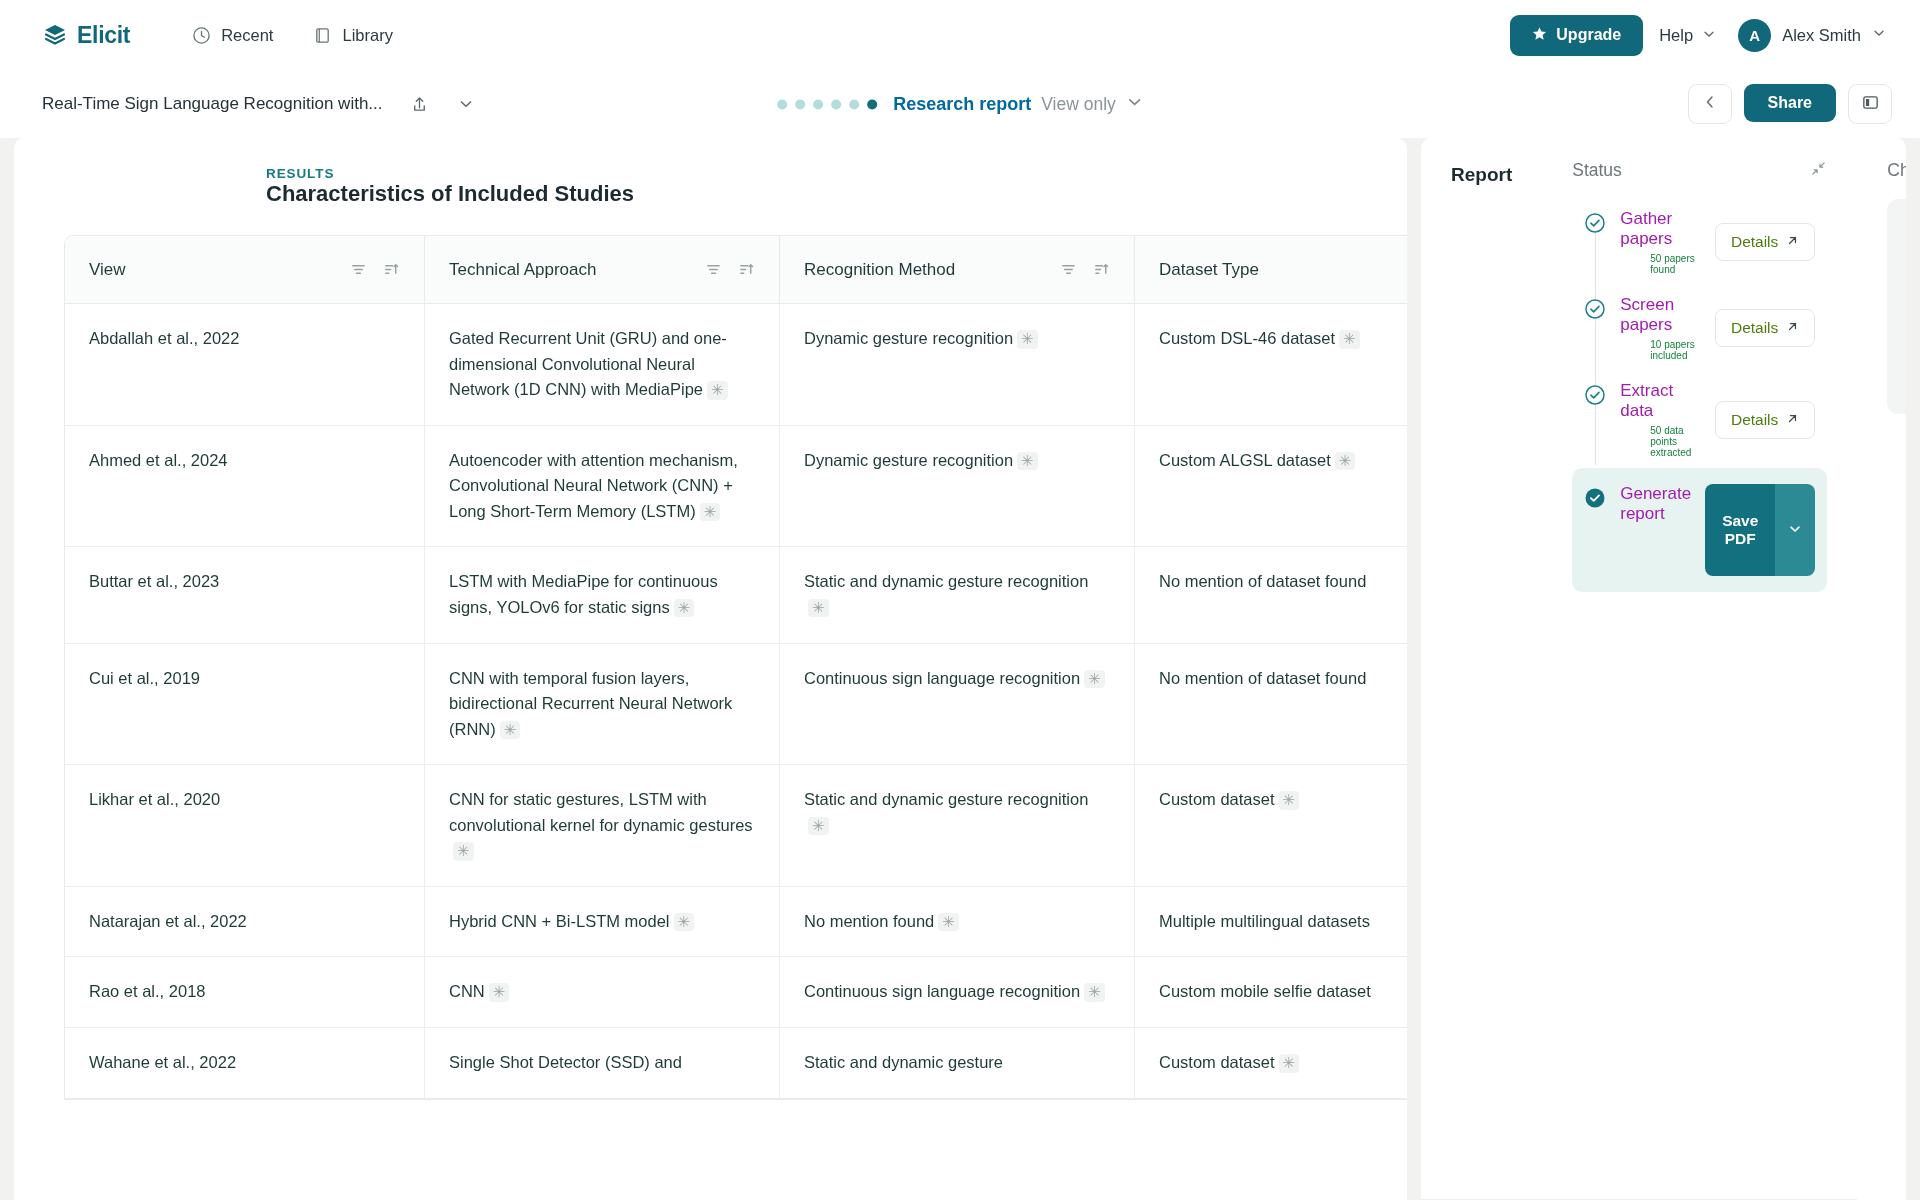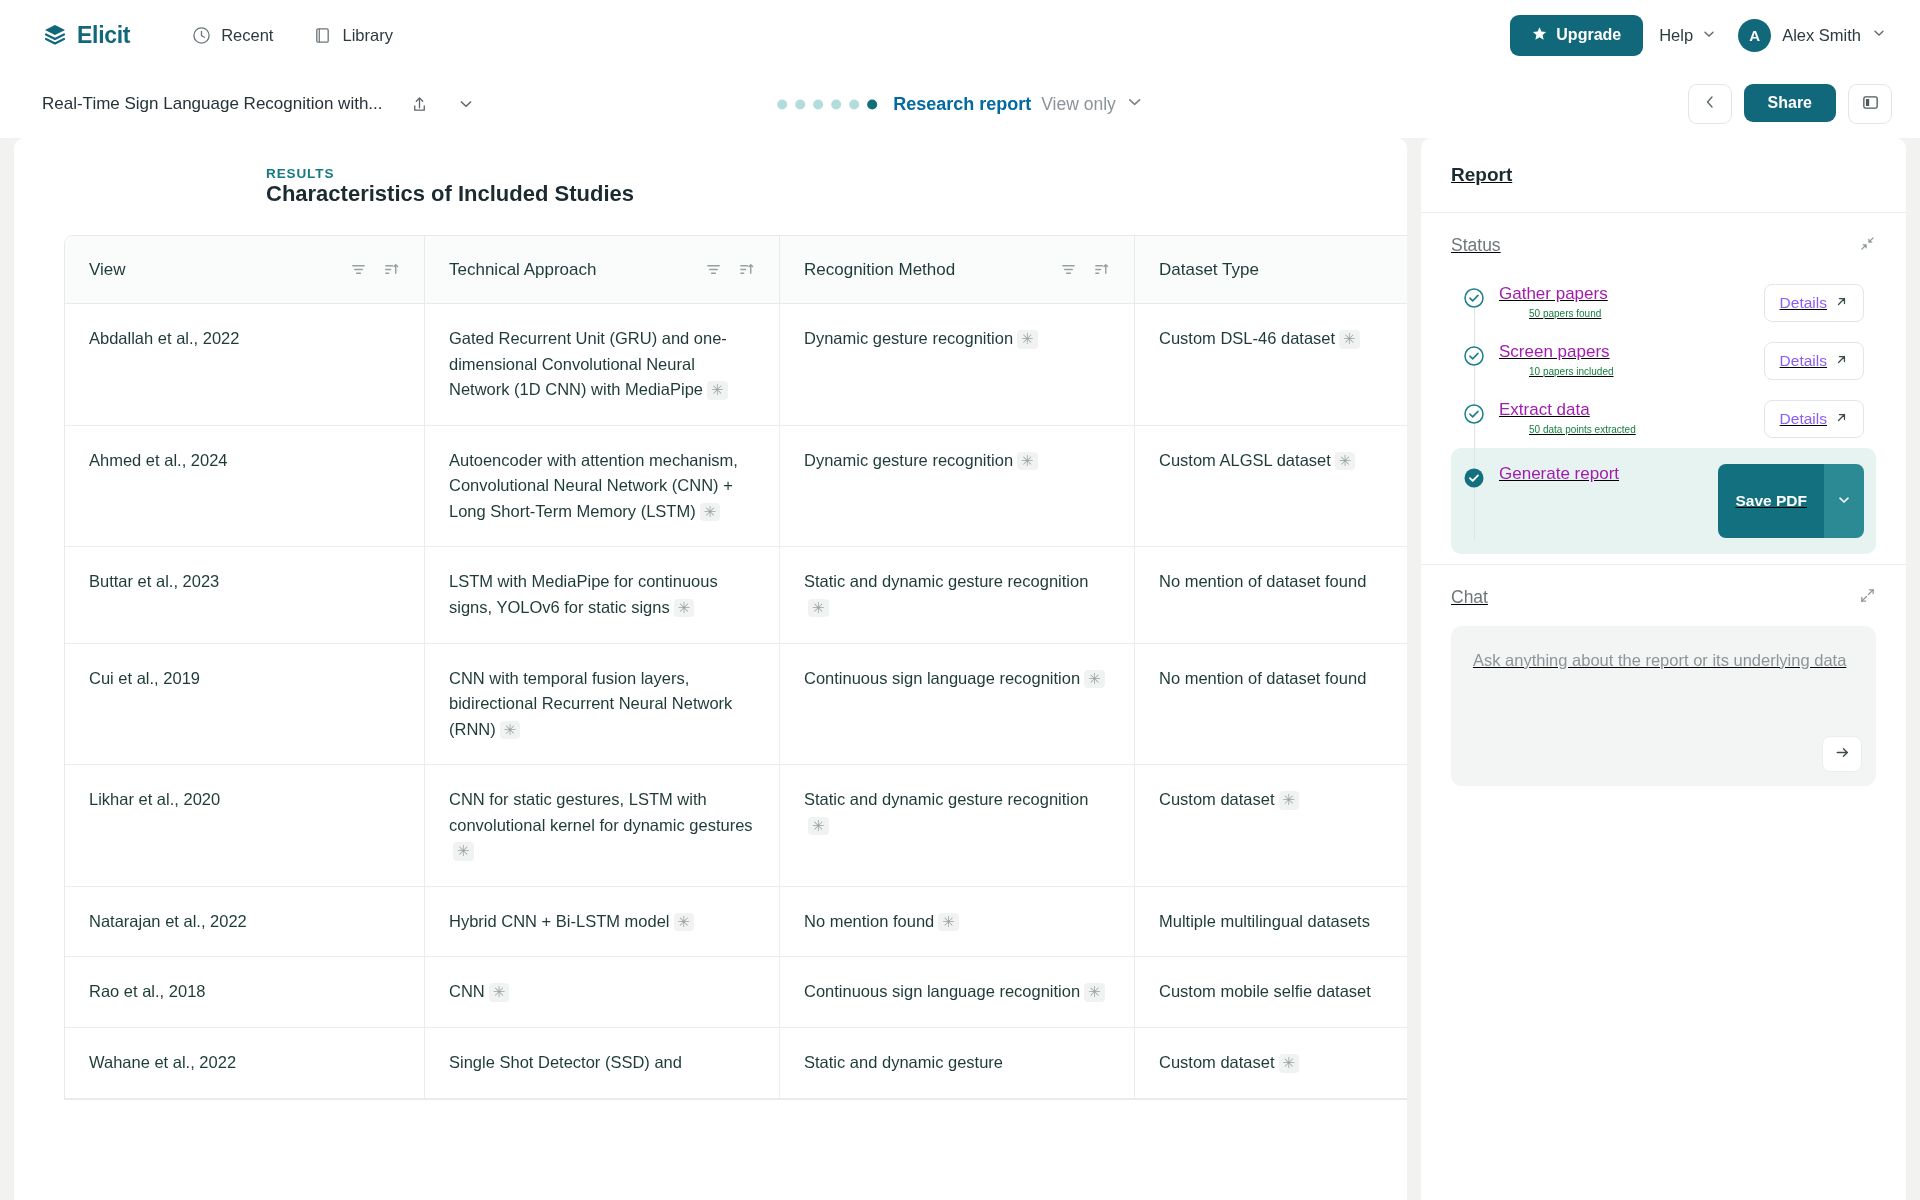--- a/index.html
+++ b/index.html
@@ -139,21 +139,21 @@
 
   .cite {
     display: inline-block; background: #f1f2f2; color: #9aa3a5;
     border-radius: 4px; padding: 1px 4px; margin-left: 4px;
     font-size: 15px; line-height: 1.1; vertical-align: baseline; cursor: pointer;
   }
 
   
   .right-panel {
     flex: 0 0 485px; background: #fff; border-radius: 10px 10px 0 0;
-    display: flex; flex-direction: column; overflow: hidden; text-decoration: underline;
+    display: flex; flex-direction: row; overflow: hidden;
   }
   .rp-head {
     padding: 26px 30px; border-bottom: 1px solid #eceeee;
   }
   .rp-title { font-size: 19px; font-weight: 700; color: #1b2b30; }
 
   .rp-status { padding: 22px 30px 10px 30px; border-bottom: 1px solid #eceeee; }
   .rp-sec-head { display: flex; align-items: center; justify-content: space-between; margin-bottom: 18px; }
   .rp-sec-title { font-size: 17.5px; color: #6d777a; }
 
@@ -165,21 +165,21 @@
   .step.highlight { background: #e6f3f1; padding-top: 16px; padding-bottom: 16px; }
   .step-check { flex: 0 0 22px; margin-top: 3px; position: relative; z-index: 2; }
   .step-body { flex: 1 1 auto; min-width: 0; }
   .step-name { font-size: 17px; color: #a21caf; }
   .step-sub { font-size: 10px; color: #15803d; margin-top: 4px; margin-left: 30px; }
   .connector {
     position: absolute; left: 23px; width: 1px; background: #dfe3e4; z-index: 1;
   }
   .btn-details {
     border: 1px solid #e3e6e7; background: #fff; border-radius: 8px;
-    font-size: 15.5px; color: #8b5cf6; padding: 9px 15px; cursor: pointer;
+    font-size: 15.5px; color: #4d7c0f; padding: 9px 15px; cursor: pointer;
     display: flex; align-items: center; gap: 8px; font-family: inherit;
     align-self: center;
   }
   .savepdf-group { display: flex; align-self: center; }
   .btn-savepdf {
     background: #13707e; color: #fff; border: none;
     border-radius: 8px 0 0 8px; font-size: 15.5px; font-weight: 600;
     padding: 28px 17px; cursor: pointer; font-family: inherit;
   }
   .btn-savepdf-caret {

